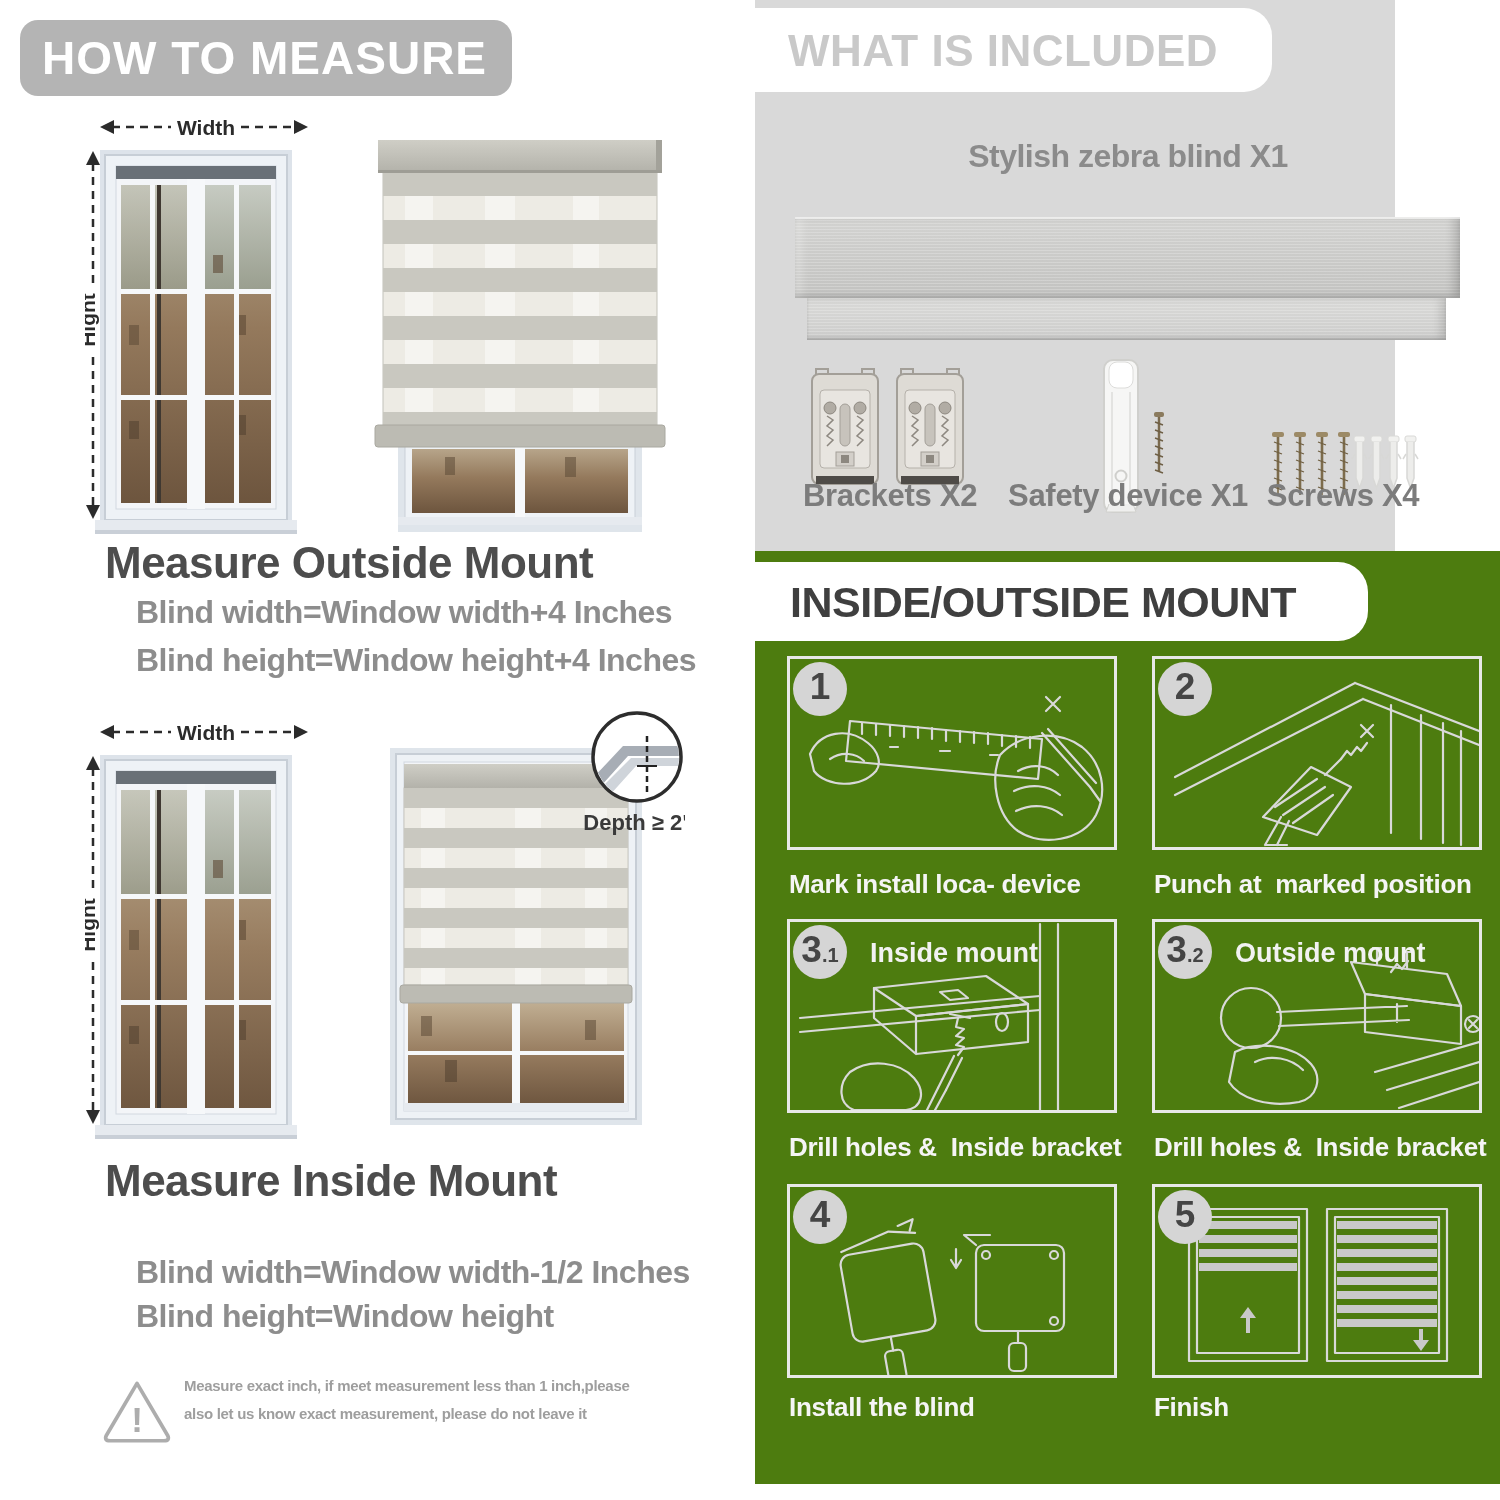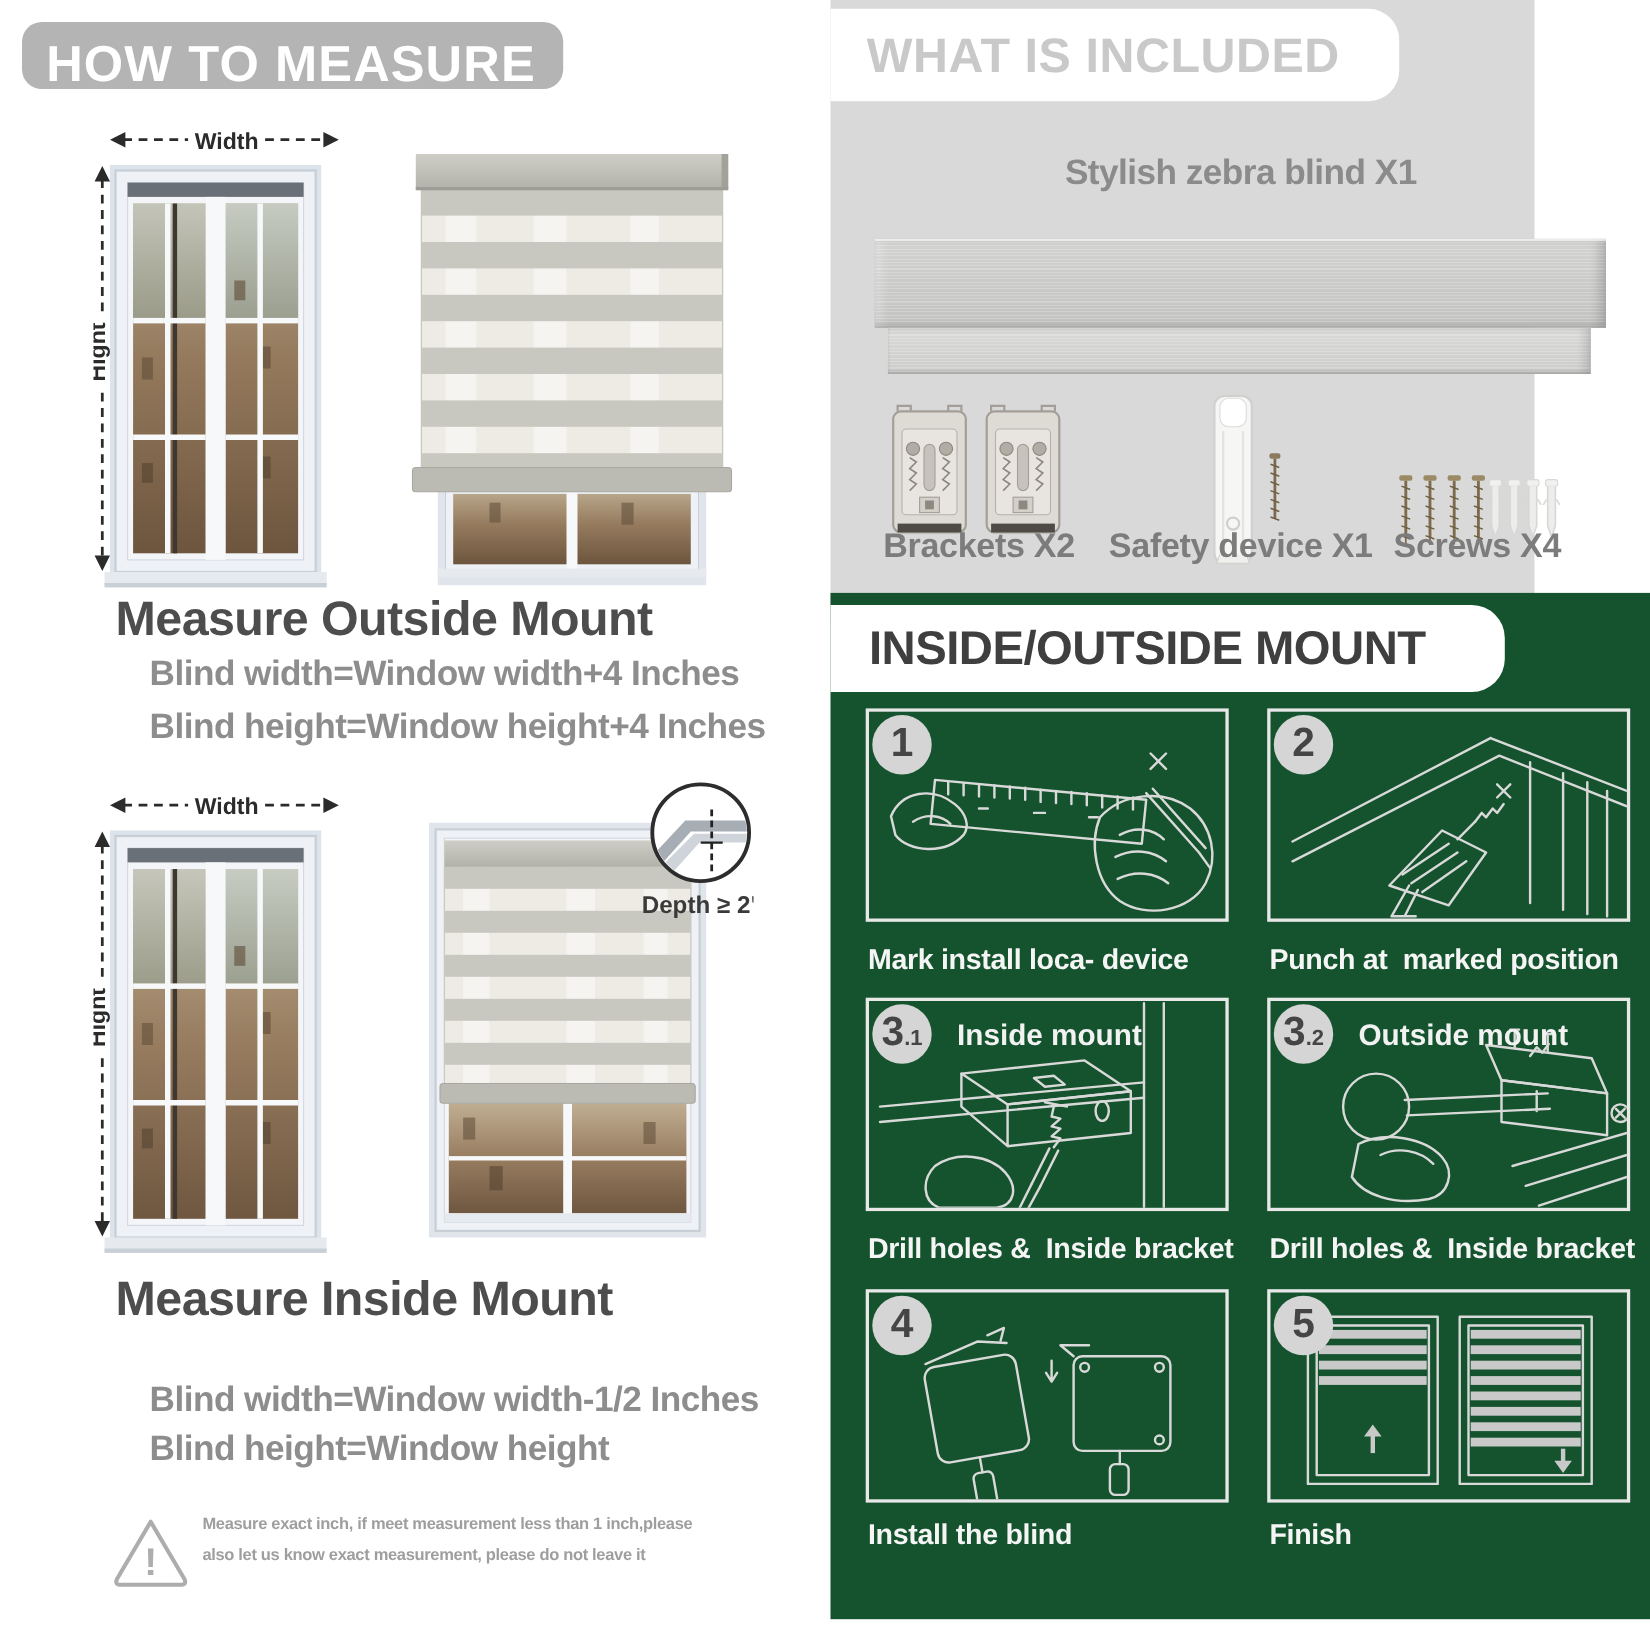--- a/index.html
+++ b/index.html
@@ -1,21 +1,21 @@
 <!DOCTYPE html>
 <html><head>
 <meta charset="utf-8">
 <style>
   html,body{margin:0;padding:0;background:#fff;}
   *{box-sizing:border-box;}
   body{font-family:"Liberation Sans","DejaVu Sans",sans-serif;}
   .canvas{position:relative;width:1500px;height:1500px;background:#fff;overflow:hidden;}
 
   
-  .chip{position:absolute;left:20px;top:20px;width:492px;height:61px;background:#b4b4b4;
+  .chip{position:absolute;left:20px;top:20px;width:492px;height:76px;background:#b4b4b4;
         border-radius:18px;color:#fff;font-size:46px;font-weight:bold;letter-spacing:1px;
         line-height:76px;padding-left:22px;}
   .fig{position:absolute;left:85px;}
   .fig1{top:105px;width:600px;height:432px;}
   .fig2{top:700px;width:600px;height:452px;}
   .mheading{position:absolute;left:105px;font-size:44px;font-weight:bold;color:#4d4d4d;letter-spacing:-0.5px;}
   .mline{position:absolute;left:108px;font-size:32px;font-weight:bold;color:#8d8d8d;letter-spacing:-0.5px;margin-left:28px;}
   .warn-wrap{position:absolute;left:100px;top:1372px;width:560px;}
   .warn-icon{position:absolute;left:0;top:4px;}
   .warn-text{position:absolute;left:84px;top:0;width:470px;font-size:15px;line-height:28px;
@@ -35,21 +35,21 @@
                        inset 7px 0 9px rgba(255,255,255,.25), inset 0 -3px 4px rgba(0,0,0,.12);}
   .rail-bottom{position:absolute;left:52px;top:298px;width:639px;height:42px;
             background:repeating-linear-gradient(180deg,rgba(255,255,255,.22) 0 1px,rgba(0,0,0,0) 1px 3px),
                        linear-gradient(180deg,#dadad8,#cccccb);
             box-shadow:inset -6px 0 8px rgba(0,0,0,.12), inset 0 -2px 3px rgba(0,0,0,.14);}
   .item-art{position:absolute;}
   .item-label{position:absolute;top:478px;transform:translateX(-50%);font-size:31px;font-weight:bold;
               color:#7c7c7c;letter-spacing:-0.3px;white-space:nowrap;}
 
   
-  .panel-dark{position:absolute;left:755px;top:539px;width:745px;height:933px;background:#14532d;}
+  .panel-dark{position:absolute;left:755px;top:551px;width:745px;height:933px;background:#4d7c0f;}
   .pill2{position:absolute;left:0;top:11px;width:613px;height:79px;background:#fff;border-radius:0 30px 30px 0;}
   .pill2 span{display:block;margin:16px 0 0 35px;font-size:43px;font-weight:bold;color:#3f3f3f;letter-spacing:-0.5px;}
   .step-box{position:absolute;width:330px;height:194px;border:3px solid #e8e8e8;}
   .badge{position:absolute;left:3px;top:3px;height:54px;min-width:54px;background:#d5d5d5;border-radius:27px;
          display:flex;align-items:baseline;justify-content:center;padding:6px 8px 0 8px;}
   .badge .n{font-size:37px;font-weight:bold;color:#454545;line-height:1;}
   .badge .s{font-size:20px;font-weight:bold;color:#454545;line-height:1;}
   .inner-label{position:absolute;left:80px;top:16px;font-size:27px;font-weight:bold;color:#f2f2f2;white-space:pre-wrap;}
   .caption{position:absolute;font-size:26px;font-weight:bold;color:#f5f5f5;letter-spacing:-0.3px;white-space:pre-wrap;}
   .art{position:absolute;left:0;top:0;}

